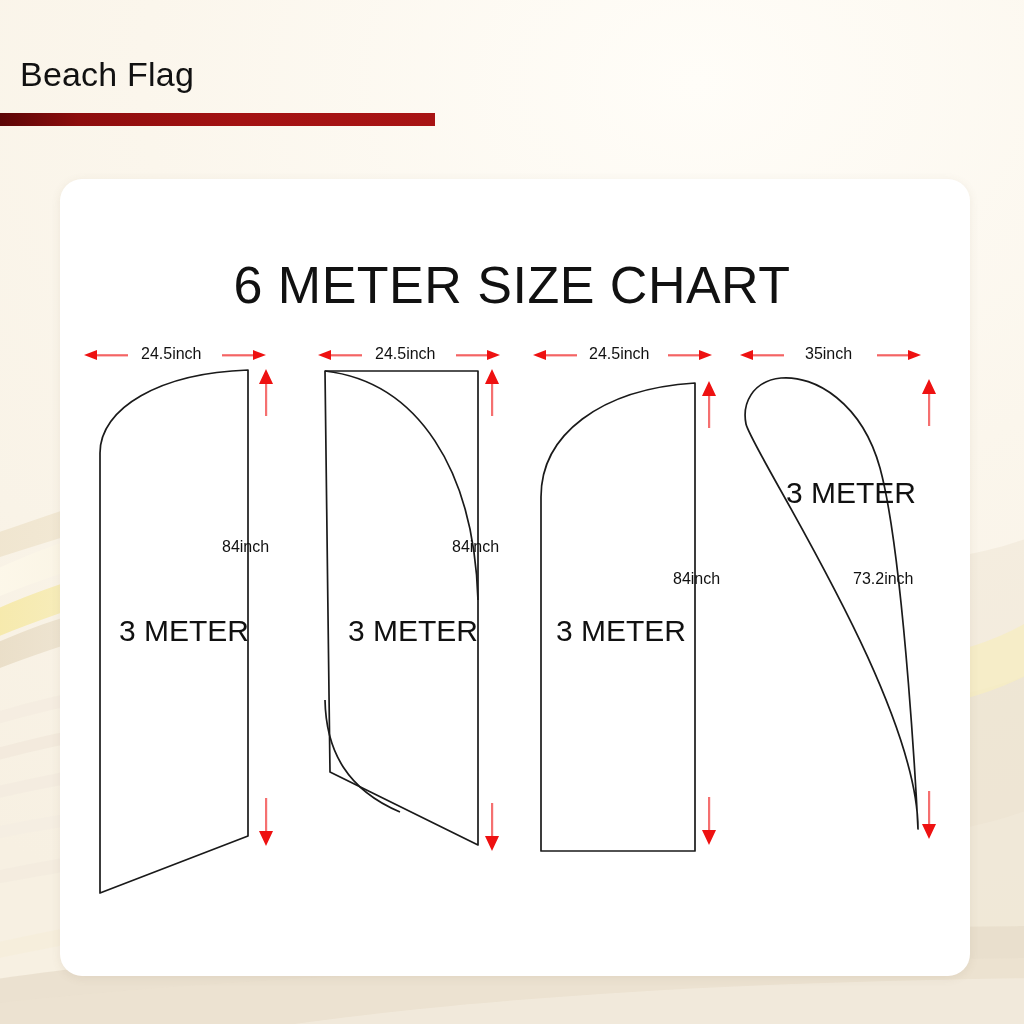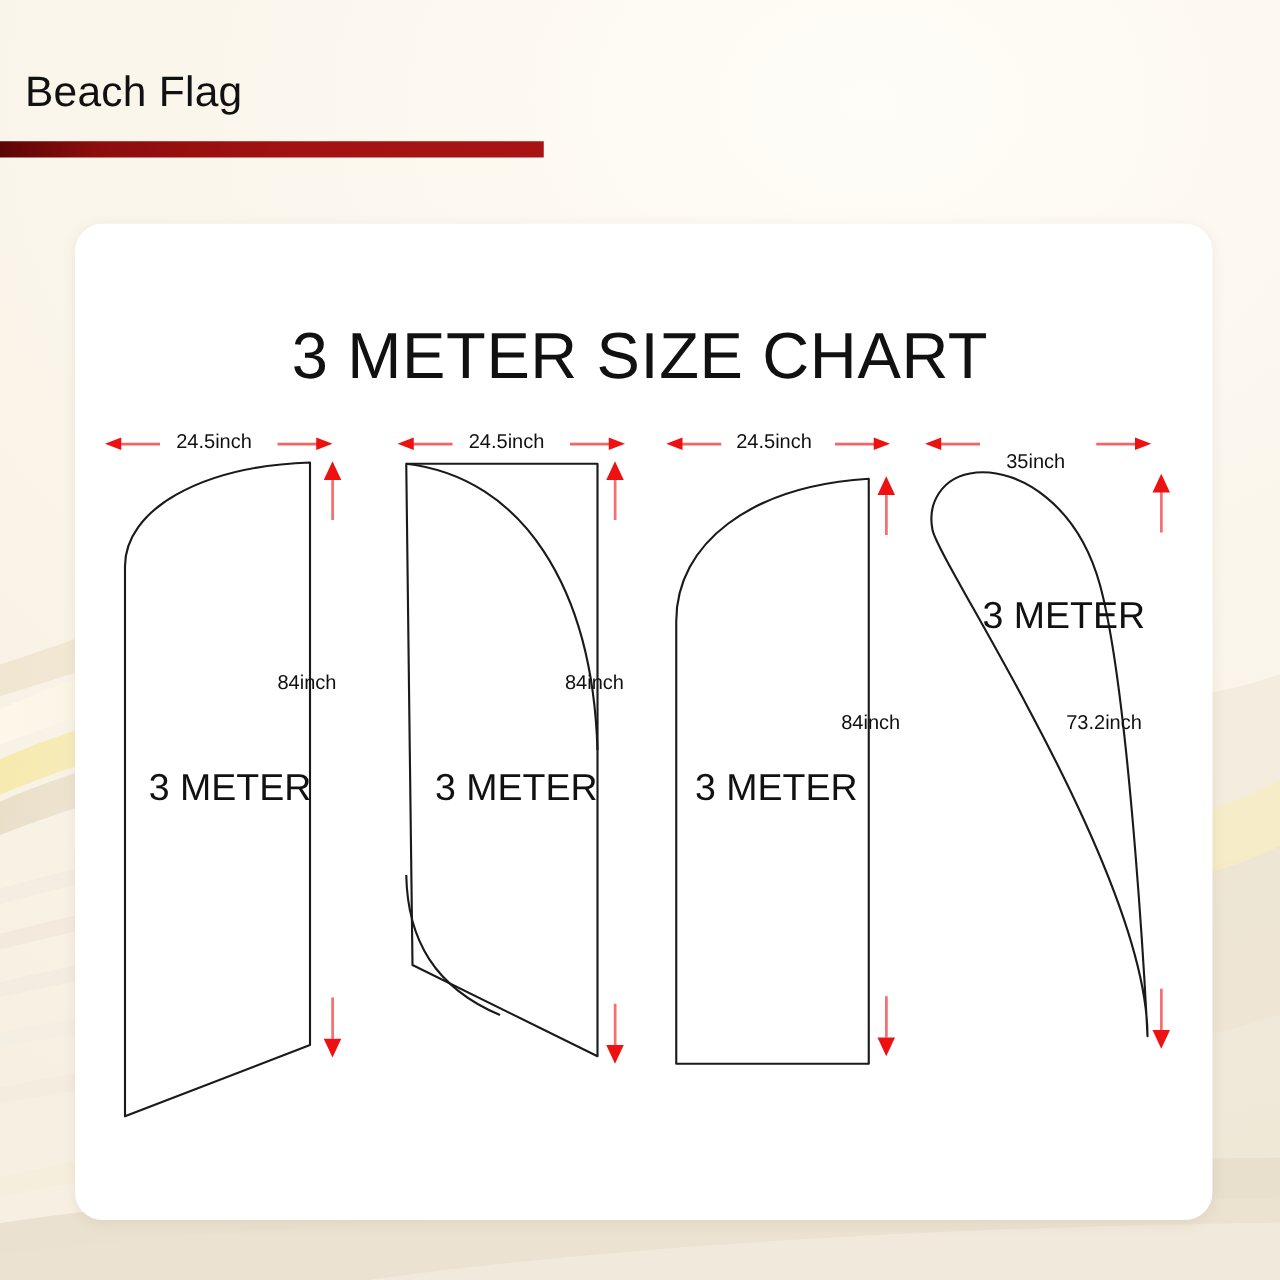--- a/index.html
+++ b/index.html
@@ -106,21 +106,21 @@
     <path d="M -10,980 C 200,948 520,930 1034,926 L 1034,1034 L -10,1034 Z" fill="#e7dcc9" opacity="0.75"></path>
     <path d="M -10,1004 C 220,978 540,962 1034,958 L 1034,1034 L -10,1034 Z" fill="#ece2d1" opacity="0.8"></path>
     <path d="M 230,1034 C 430,1000 720,982 1034,978 L 1034,1034 Z" fill="#f3ece0" opacity="0.7"></path>
   </svg>
 
   <div class="page-title">Beach Flag</div>
   <div class="title-rule"></div>
 
   <div class="card"></div>
 
-  <div class="chart-title">3 METER SIZE CHART</div>
+  <div class="chart-title">6 METER SIZE CHART</div>
 
   <svg class="flags-svg" viewBox="0 0 1024 1024" aria-hidden="true">
     <g stroke="#1a1a1a" stroke-width="1.7" fill="none" stroke-linejoin="round">
 
       <path d="M 248,370 L 248,836 L 100,893 L 100,453 C 100,408 160,373 248,370 Z"></path>
 
       <path d="M 325,371 L 478,371 L 478,845 L 330,772 C 328,640 327,500 325,371 Z"></path>
       <path d="M 325,371 C 418,382 474,470 478,600"></path>
       <path d="M 325,700 C 326,752 348,790 400,812"></path>
 
@@ -171,21 +171,21 @@
       <polygon points="929,379 922,394 936,394"></polygon>
       <rect x="928" y="393" width="2.2" height="33" opacity="0.6"></rect>
       <polygon points="929,839 922,824 936,824"></polygon>
       <rect x="928" y="791" width="2.2" height="33" opacity="0.6"></rect>
     </g>
   </svg>
 
   <div class="lbl lbl-width" style="left:141px;top:345px;">24.5inch</div>
   <div class="lbl lbl-width" style="left:375px;top:345px;">24.5inch</div>
   <div class="lbl lbl-width" style="left:589px;top:345px;">24.5inch</div>
-  <div class="lbl lbl-width" style="left:805px;top:361px;">35inch</div>
+  <div class="lbl lbl-width" style="left:805px;top:345px;">35inch</div>
 
   <div class="lbl lbl-height" style="left:222px;top:538px;">84inch</div>
   <div class="lbl lbl-height" style="left:452px;top:538px;">84inch</div>
   <div class="lbl lbl-height" style="left:673px;top:570px;">84inch</div>
   <div class="lbl lbl-height" style="left:853px;top:570px;">73.2inch</div>
 
   <div class="lbl lbl-meter" style="left:119px;top:614px;">3 METER</div>
   <div class="lbl lbl-meter" style="left:348px;top:614px;">3 METER</div>
   <div class="lbl lbl-meter" style="left:556px;top:614px;">3 METER</div>
   <div class="lbl lbl-meter" style="left:786px;top:476px;">3 METER</div>

